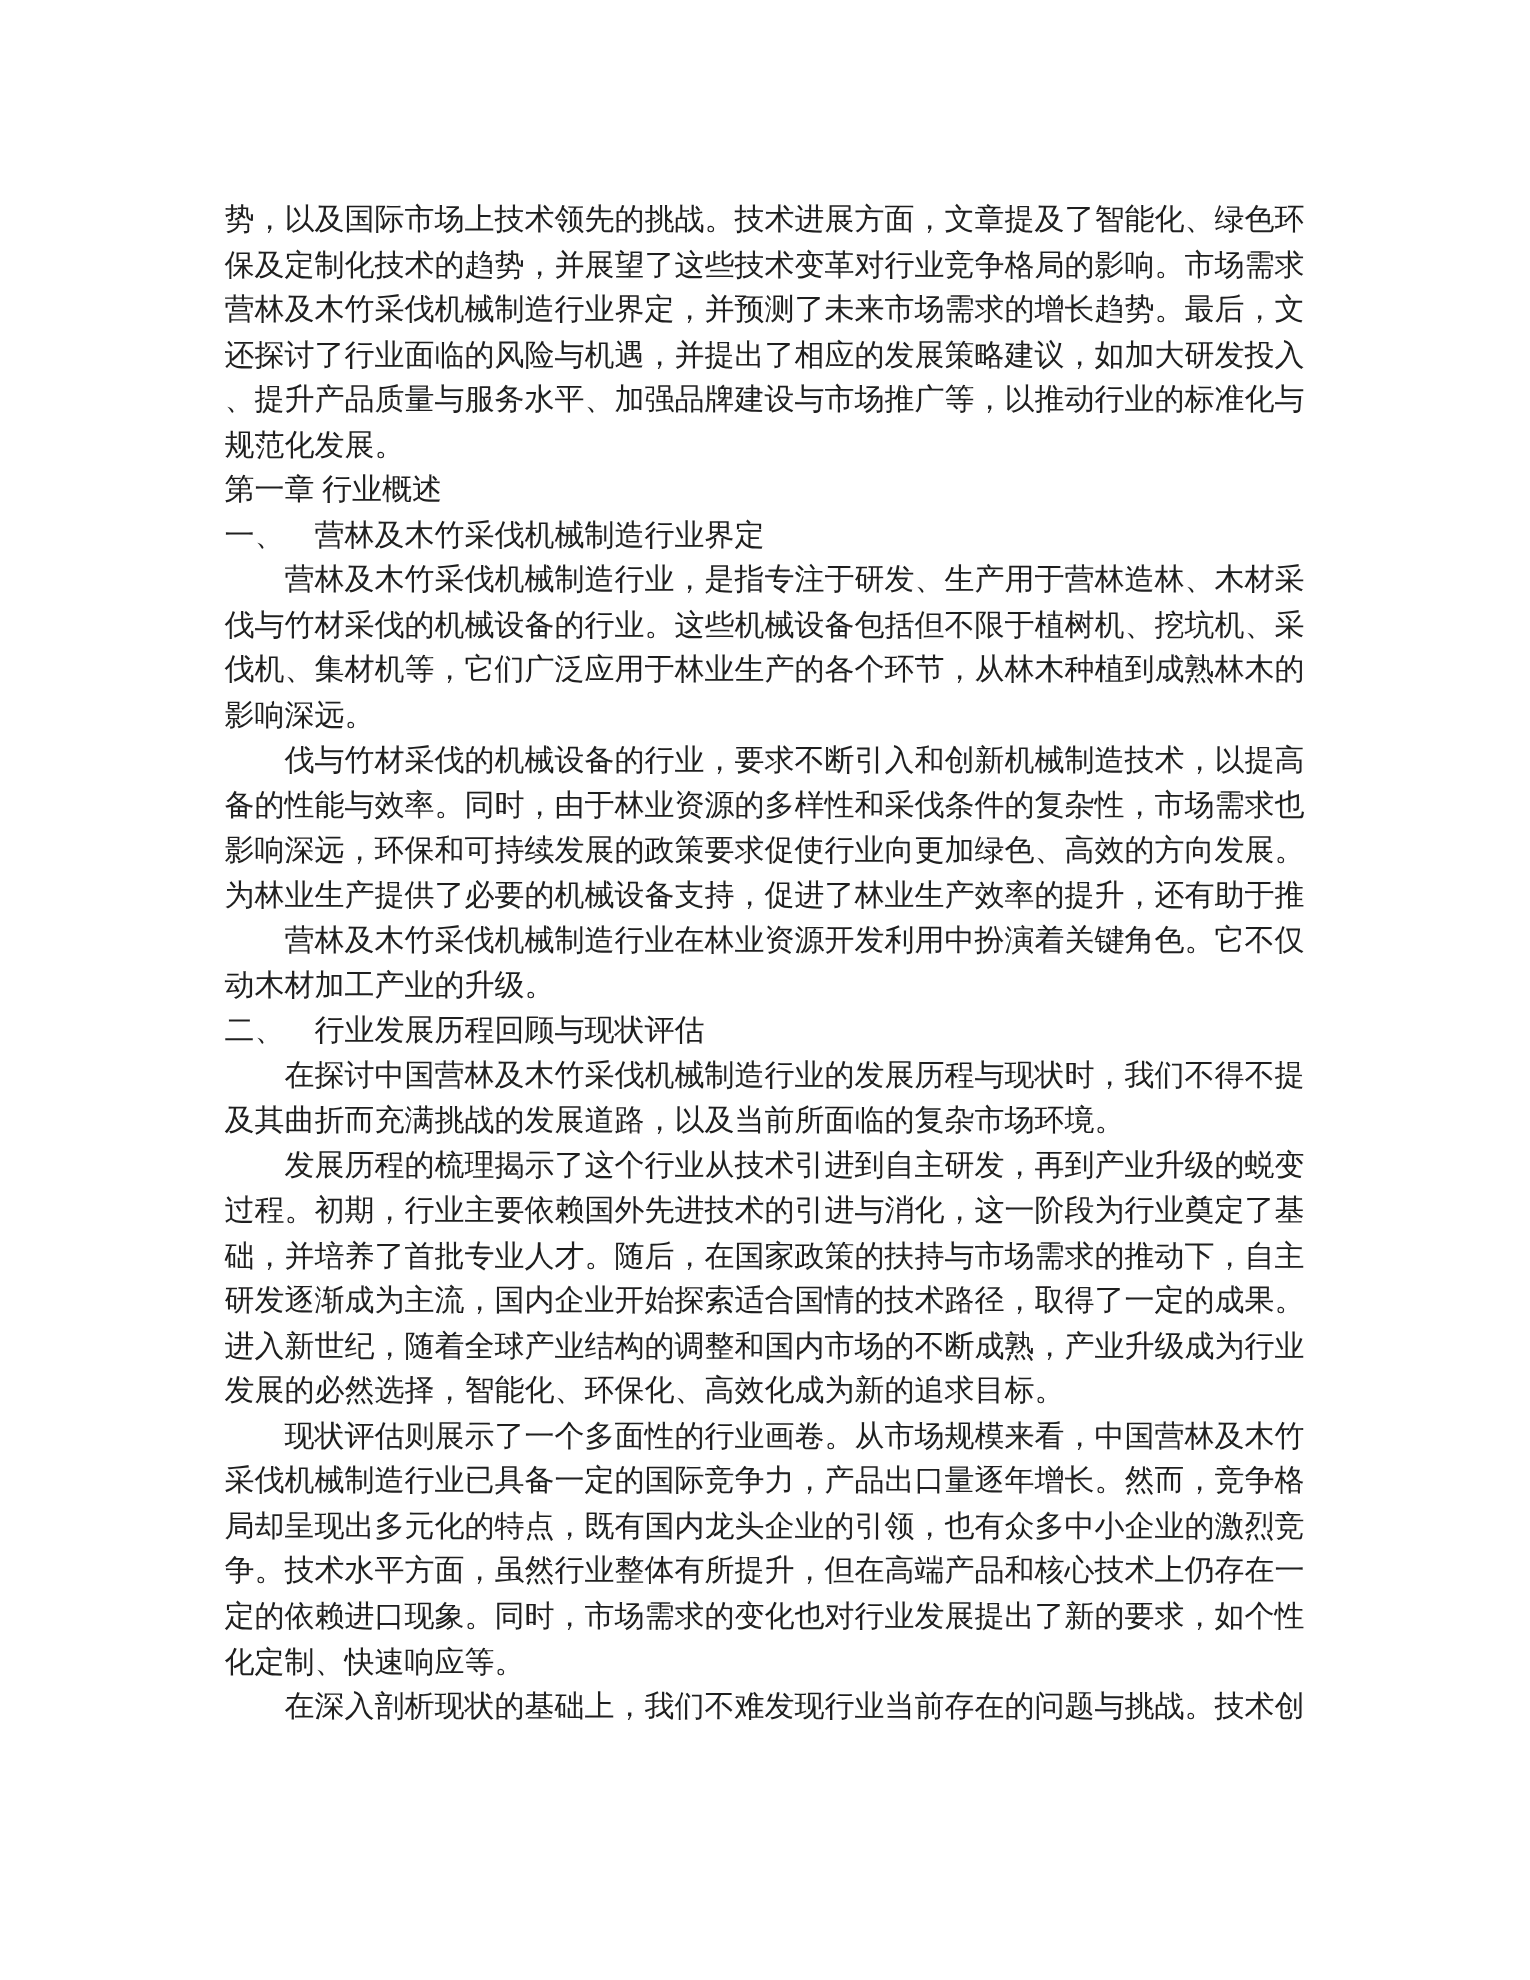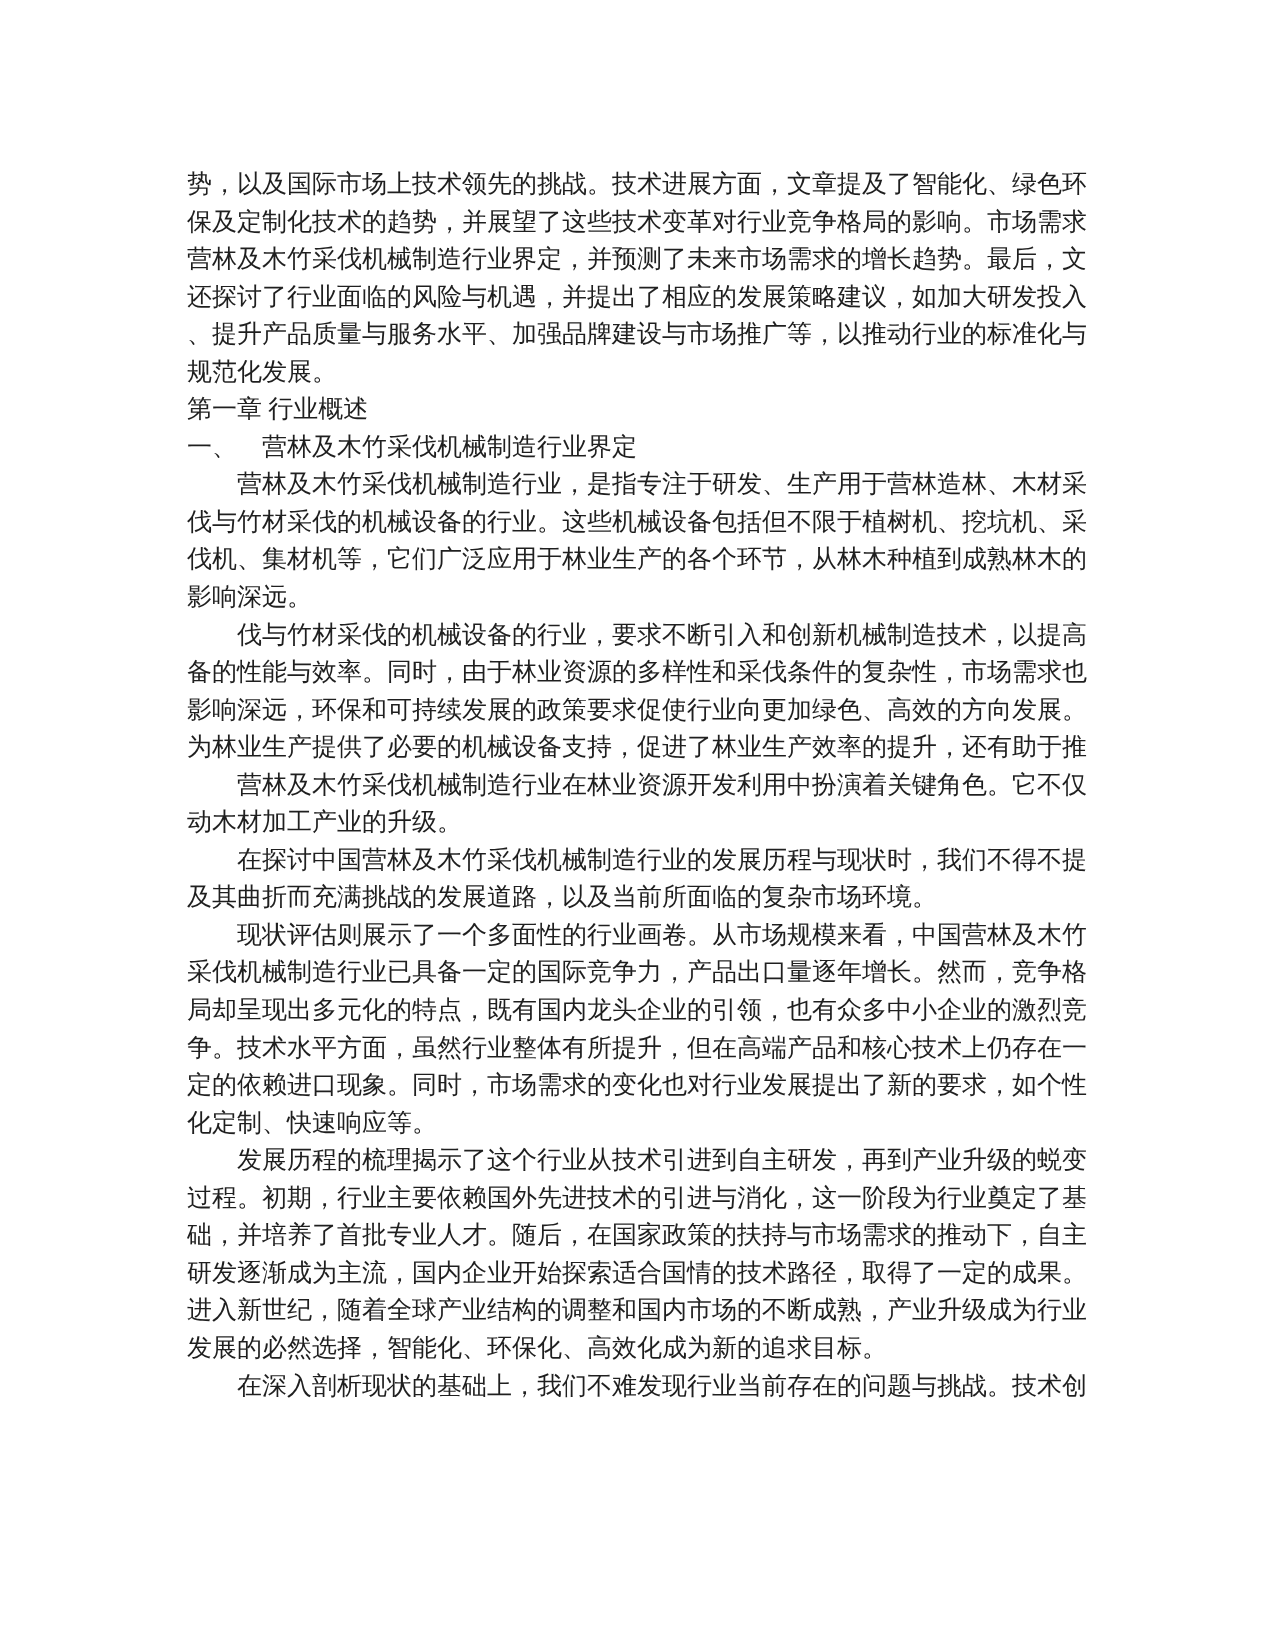--- a/index.html
+++ b/index.html
@@ -76,37 +76,40 @@
       <div class="block paragraph">
         <div class="line indent">伐与竹材采伐的机械设备的行业，要求不断引入和创新机械制造技术，以提高设</div>
         <div class="line">备的性能与效率。同时，由于林业资源的多样性和采伐条件的复杂性，市场需求也</div>
         <div class="line last">影响深远，环保和可持续发展的政策要求促使行业向更加绿色、高效的方向发展。</div>
       </div>
       <div class="block paragraph">
         <div class="line">为林业生产提供了必要的机械设备支持，促进了林业生产效率的提升，还有助于推</div>
         <div class="line indent">营林及木竹采伐机械制造行业在林业资源开发利用中扮演着关键角色。它不仅</div>
         <div class="line last">动木材加工产业的升级。</div>
       </div>
+      <div class="block heading">
+        <div class="line last">二、　行业发展历程回顾与现状评估</div>
+      </div>
       <div class="block paragraph">
         <div class="line indent">在探讨中国营林及木竹采伐机械制造行业的发展历程与现状时，我们不得不提</div>
         <div class="line last">及其曲折而充满挑战的发展道路，以及当前所面临的复杂市场环境。</div>
+      </div>
+      <div class="block paragraph">
+        <div class="line indent">发展历程的梳理揭示了这个行业从技术引进到自主研发，再到产业升级的蜕变</div>
+        <div class="line">过程。初期，行业主要依赖国外先进技术的引进与消化，这一阶段为行业奠定了基</div>
+        <div class="line">础，并培养了首批专业人才。随后，在国家政策的扶持与市场需求的推动下，自主</div>
+        <div class="line">研发逐渐成为主流，国内企业开始探索适合国情的技术路径，取得了一定的成果。</div>
+        <div class="line">进入新世纪，随着全球产业结构的调整和国内市场的不断成熟，产业升级成为行业</div>
+        <div class="line last">发展的必然选择，智能化、环保化、高效化成为新的追求目标。</div>
       </div>
       <div class="block paragraph">
         <div class="line indent">现状评估则展示了一个多面性的行业画卷。从市场规模来看，中国营林及木竹</div>
         <div class="line">采伐机械制造行业已具备一定的国际竞争力，产品出口量逐年增长。然而，竞争格</div>
         <div class="line">局却呈现出多元化的特点，既有国内龙头企业的引领，也有众多中小企业的激烈竞</div>
         <div class="line">争。技术水平方面，虽然行业整体有所提升，但在高端产品和核心技术上仍存在一</div>
         <div class="line">定的依赖进口现象。同时，市场需求的变化也对行业发展提出了新的要求，如个性</div>
         <div class="line last">化定制、快速响应等。</div>
       </div>
       <div class="block paragraph">
-        <div class="line indent">发展历程的梳理揭示了这个行业从技术引进到自主研发，再到产业升级的蜕变</div>
-        <div class="line">过程。初期，行业主要依赖国外先进技术的引进与消化，这一阶段为行业奠定了基</div>
-        <div class="line">础，并培养了首批专业人才。随后，在国家政策的扶持与市场需求的推动下，自主</div>
-        <div class="line">研发逐渐成为主流，国内企业开始探索适合国情的技术路径，取得了一定的成果。</div>
-        <div class="line">进入新世纪，随着全球产业结构的调整和国内市场的不断成熟，产业升级成为行业</div>
-        <div class="line last">发展的必然选择，智能化、环保化、高效化成为新的追求目标。</div>
-      </div>
-      <div class="block paragraph">
         <div class="line indent">在深入剖析现状的基础上，我们不难发现行业当前存在的问题与挑战。技术创</div>
       </div>
     </div>
 </div>
 
 </body></html>

